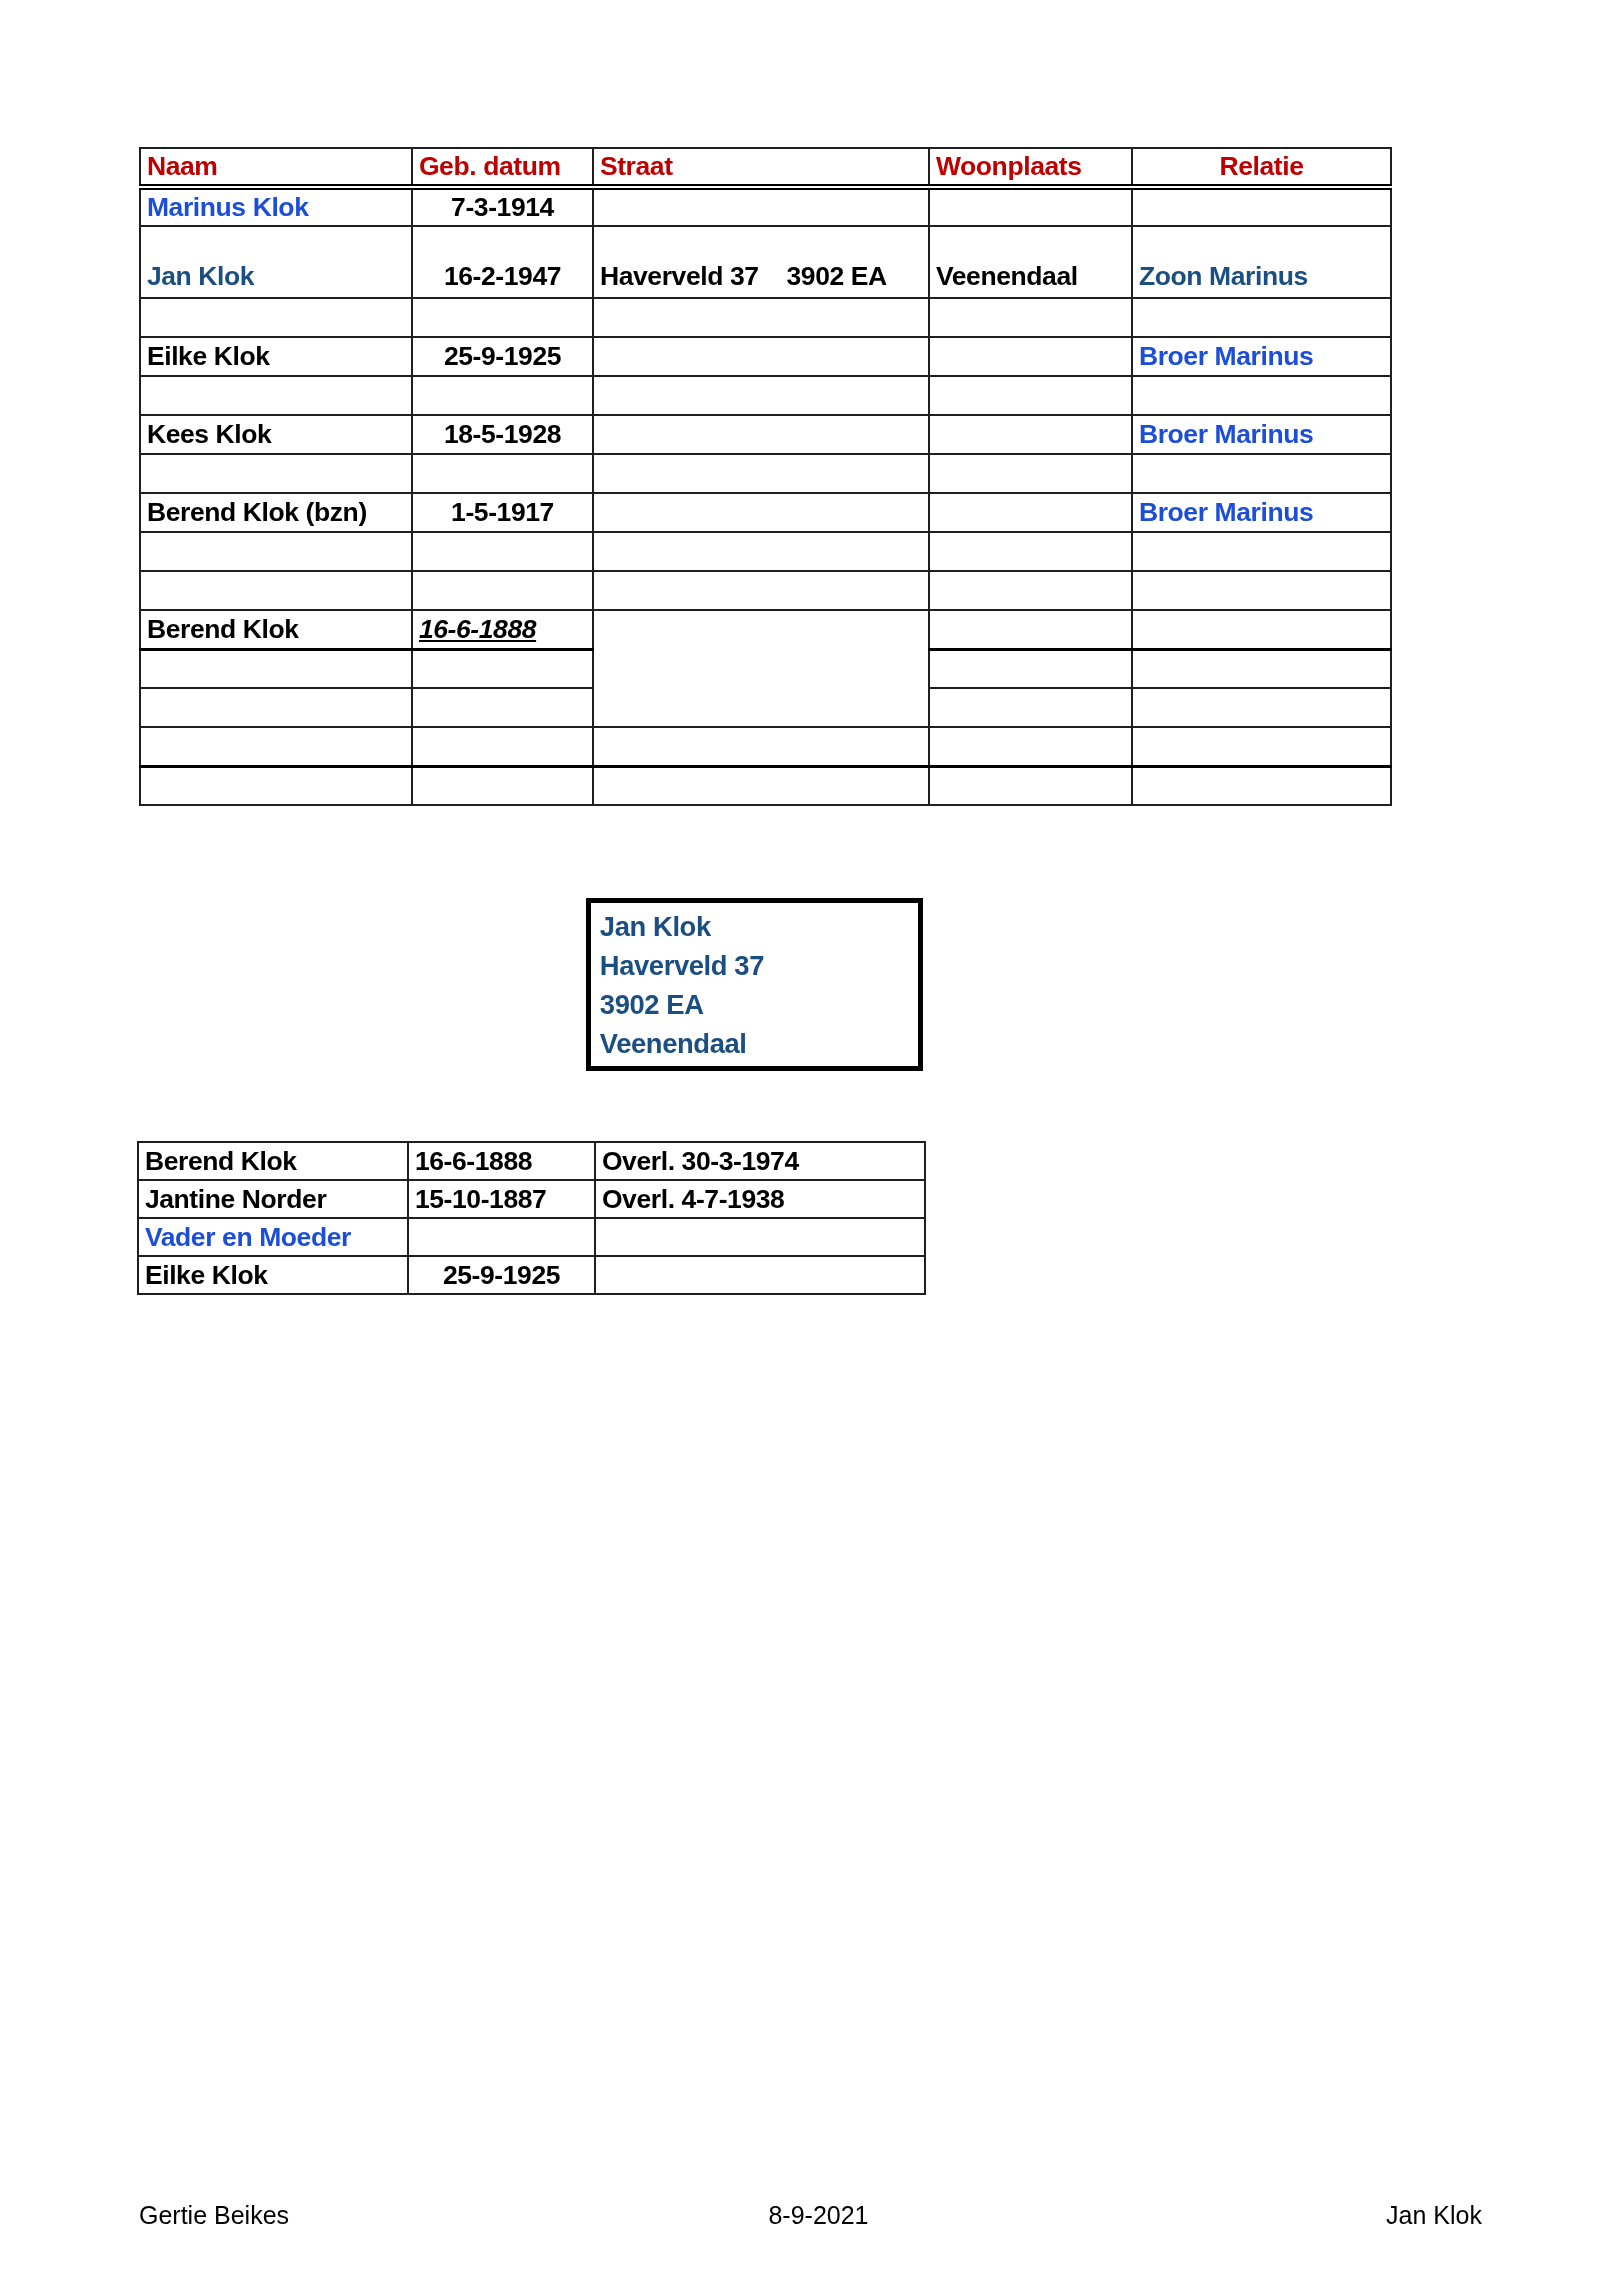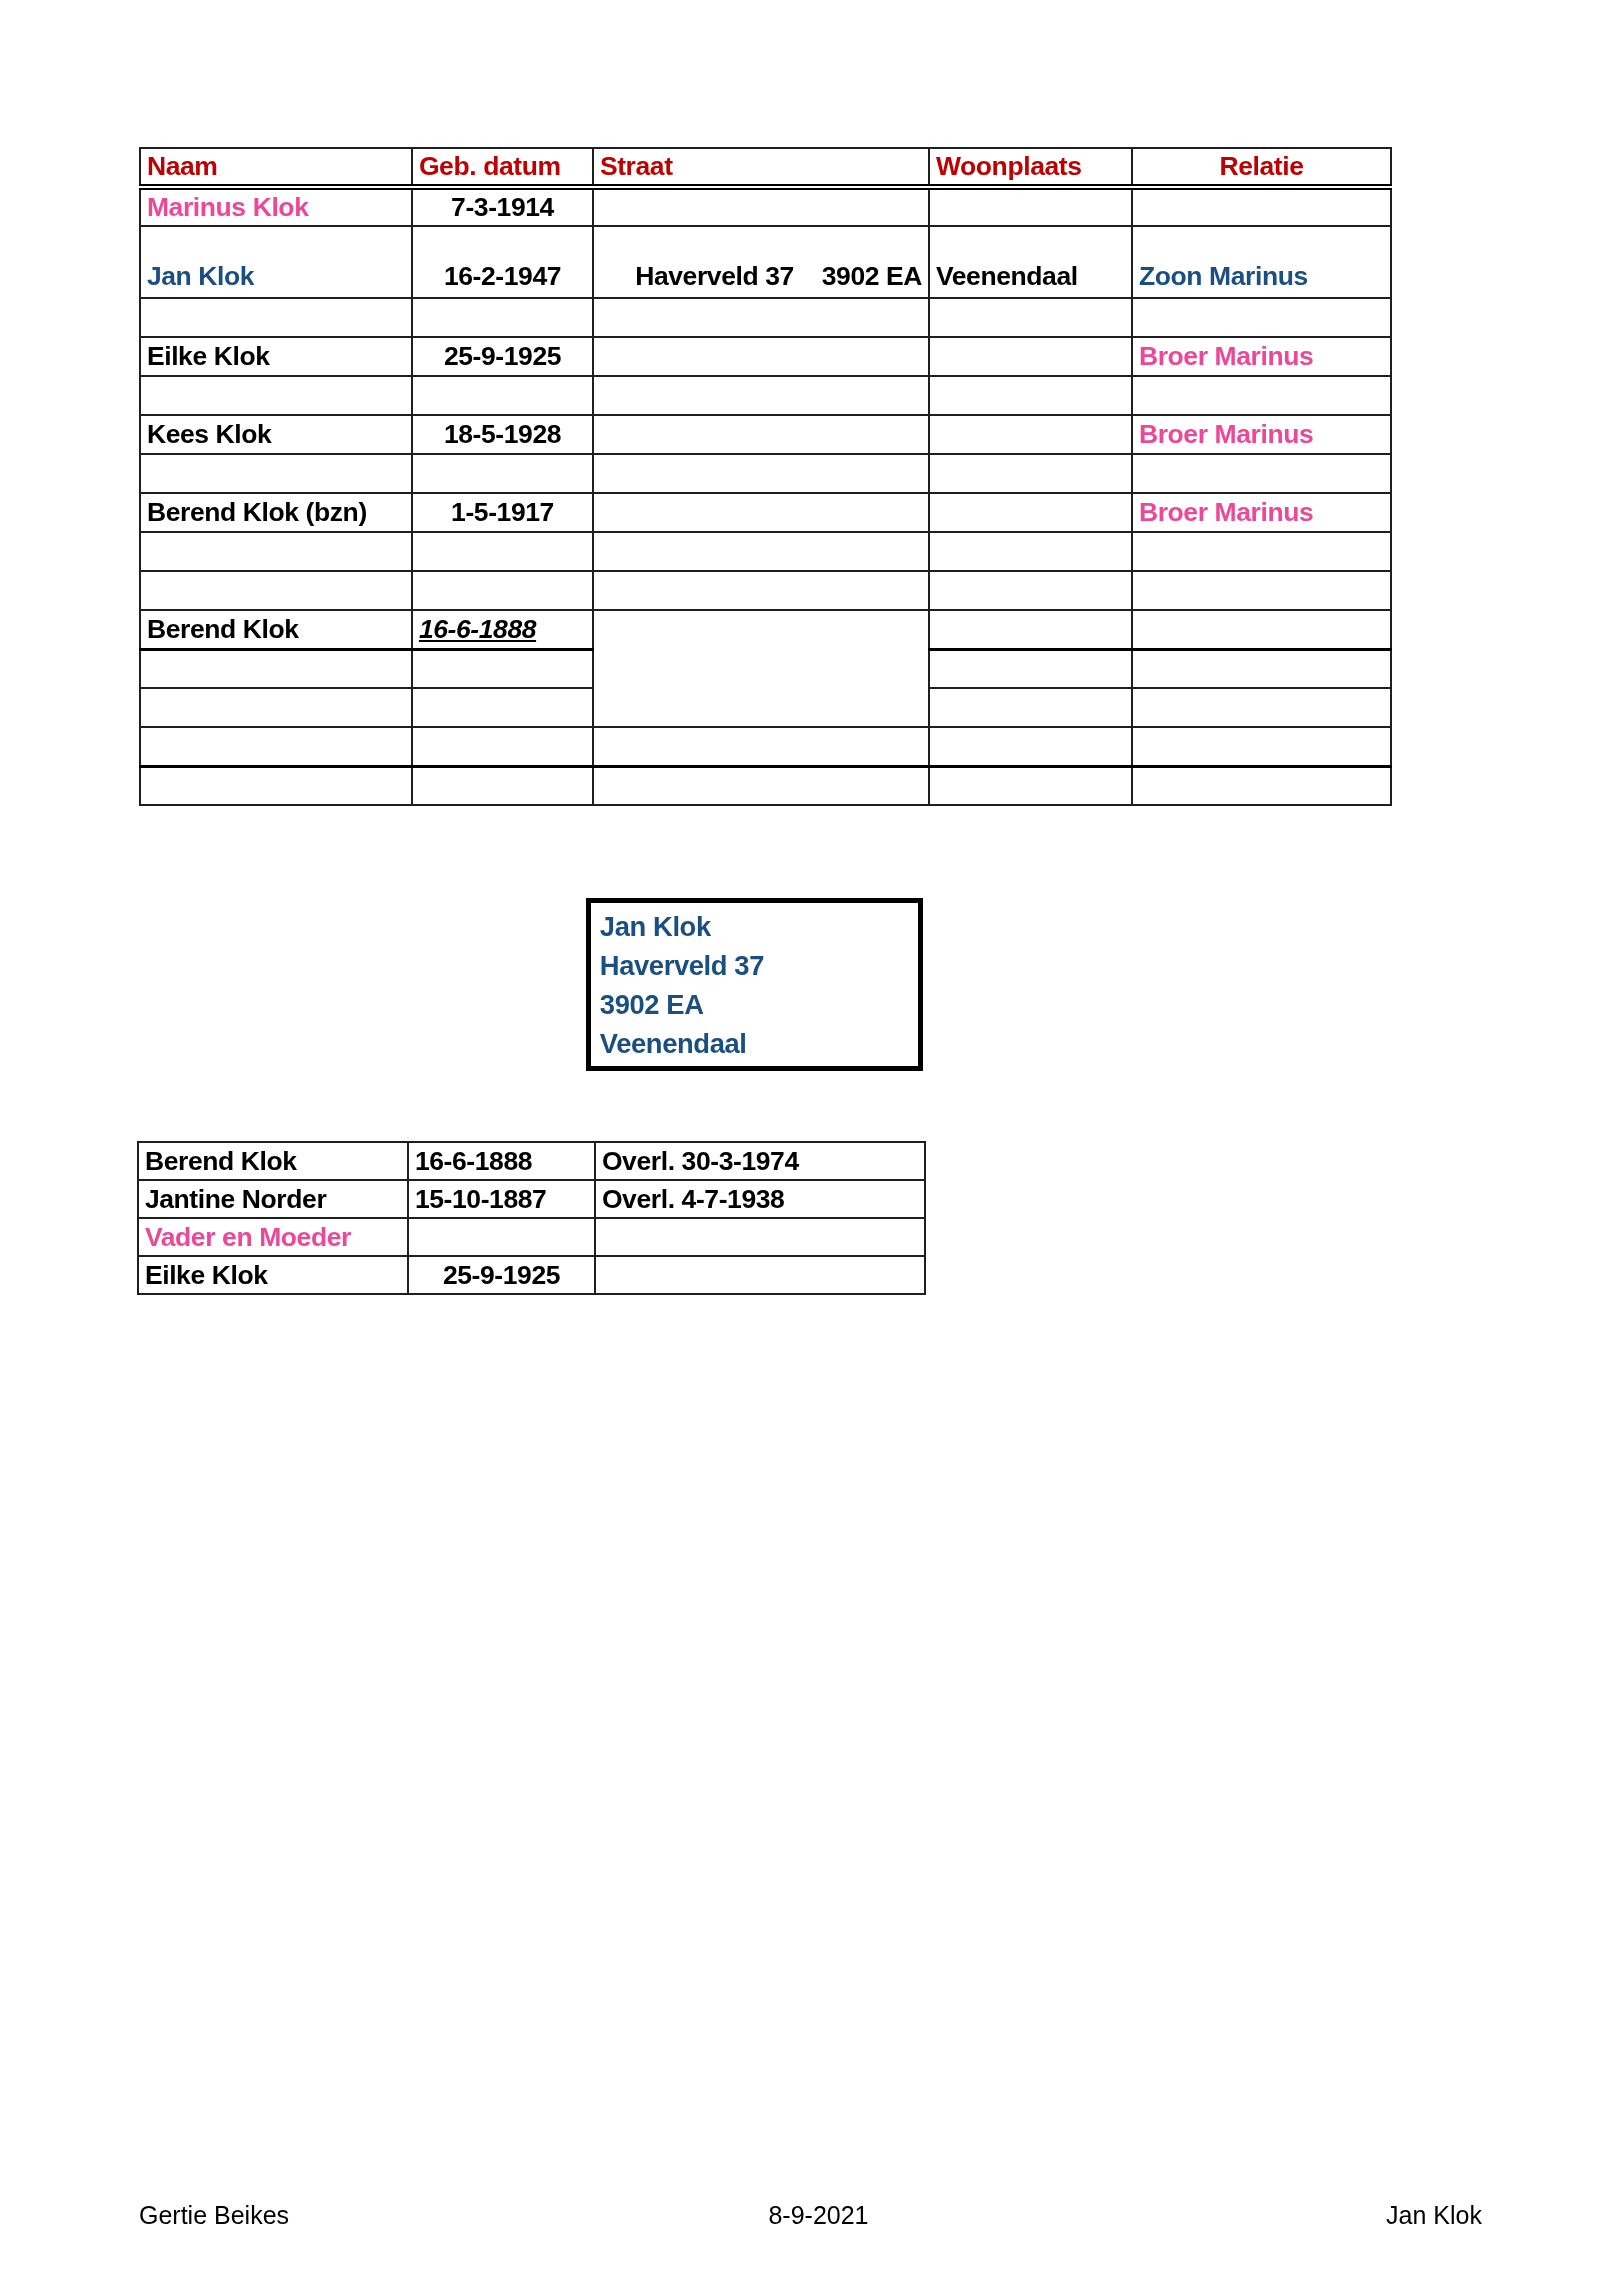--- a/index.html
+++ b/index.html
@@ -24,25 +24,25 @@
     text-align:left;
   }
   th { color:#C00000; border-bottom:6.9px double #000; }
   th.ctr { text-align:center; }
 
   .main-table tr { height:39px; }
   .main-table tr.tall { height:72px; }
   .parents-table tr { height:38px; }
 
   .ctr  { text-align:center;margin-left:36px; }
-  .red  { color:#ec4899;margin-left:48px; }
+  .red  { color:#1d4ed8;margin-left:48px; }
   .blue { color:#1B4F82; }
   .ulit { font-style:italic; text-decoration:underline; }
   .vb   { vertical-align:bottom; padding-bottom:4.9px; }
-  .pre  { white-space:pre;text-align:right; }
+  .pre  { white-space:pre; }
   .tb   { border-bottom:3.9px solid #000; }
   .nbb  { border-bottom:none; }
   .nbt  { border-top:none; }
 
   .address-box {
     position:absolute; left:586px; top:898px; width:337px; height:173px;
     box-sizing:border-box; border:5.9px solid #000; padding:3.9px 8.8px; background:#fff;
   }
   .address-box .line {
     font-weight:bold; font-size:27.4px; line-height:39px;

